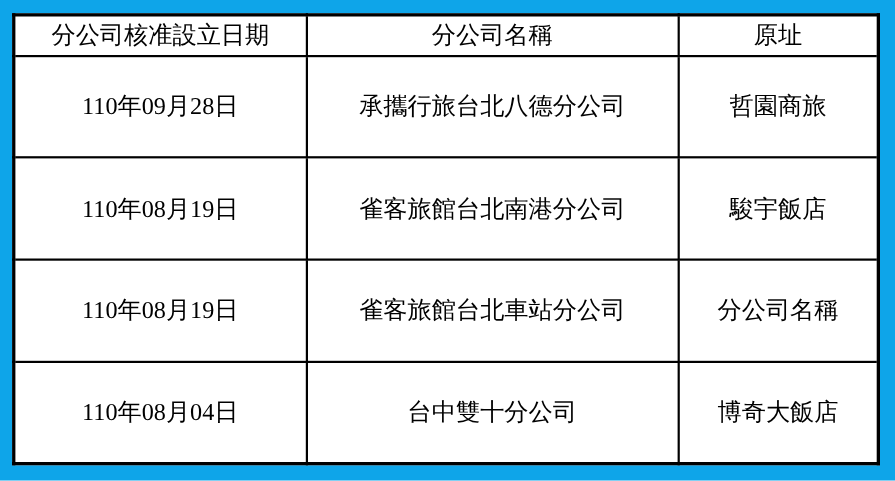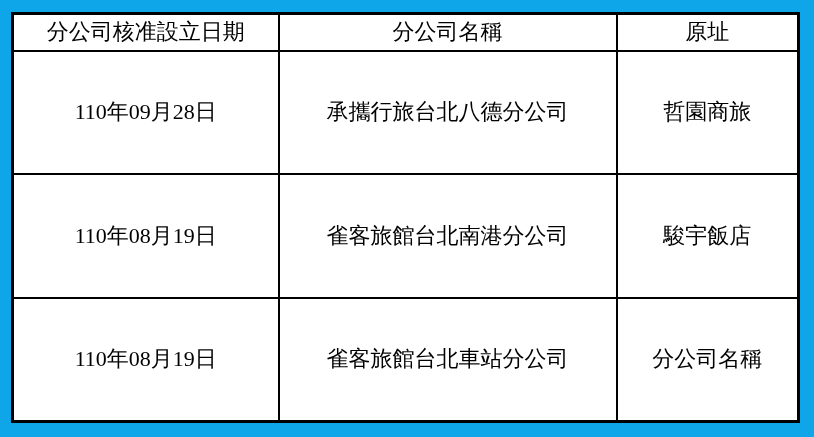--- a/index.html
+++ b/index.html
@@ -73,15 +73,20 @@
         <tr>
           <td>110年08月19日</td>
           <td>雀客旅館台北南港分公司</td>
           <td>駿宇飯店</td>
         </tr>
         <tr>
           <td>110年08月19日</td>
           <td>雀客旅館台北車站分公司</td>
           <td>分公司名稱</td>
         </tr>
+        <tr>
+          <td>110年08月04日</td>
+          <td>台中雙十分公司</td>
+          <td>博奇大飯店</td>
+        </tr>
       </tbody>
   </table>
 </div>
 
 </body></html>

